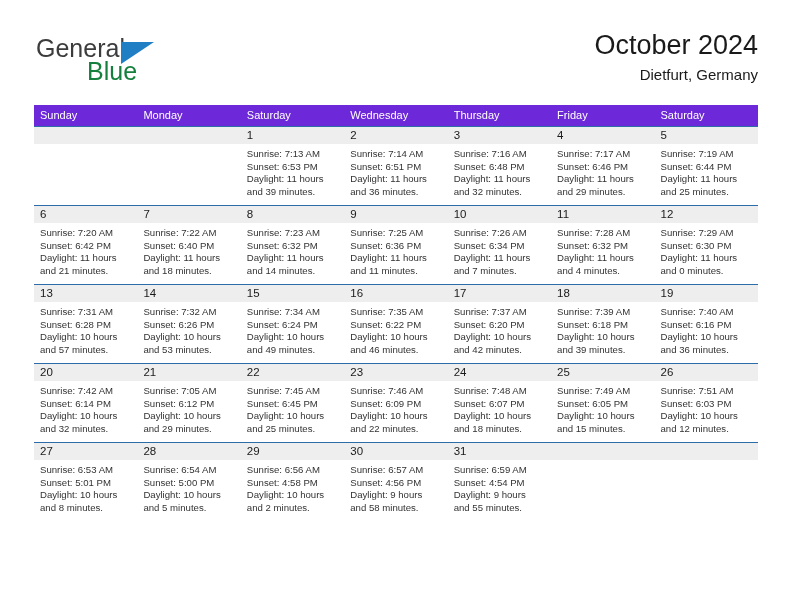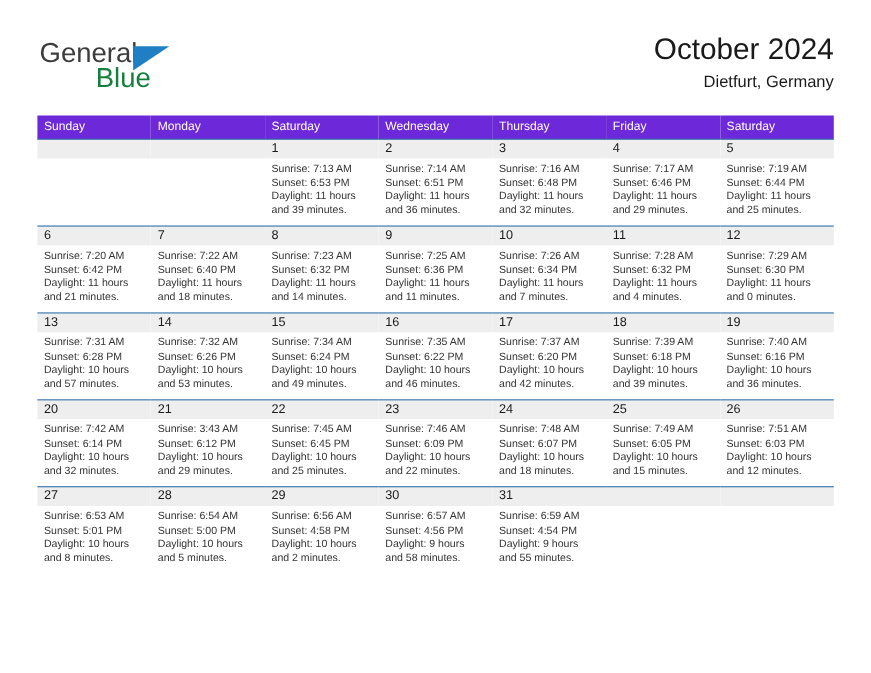--- a/index.html
+++ b/index.html
@@ -365,21 +365,21 @@
             <div class="cell-body">
               <div>Sunrise: 7:42 AM</div>
               <div>Sunset: 6:14 PM</div>
               <div>Daylight: 10 hours</div>
               <div>and 32 minutes.</div>
             </div>
           </td>
           <td>
             <div class="daynum-band">21</div>
             <div class="cell-body">
-              <div>Sunrise: 3:43 AM</div>
+              <div>Sunrise: 7:05 AM</div>
               <div>Sunset: 6:12 PM</div>
               <div>Daylight: 10 hours</div>
               <div>and 29 minutes.</div>
             </div>
           </td>
           <td>
             <div class="daynum-band">22</div>
             <div class="cell-body">
               <div>Sunrise: 7:45 AM</div>
               <div>Sunset: 6:45 PM</div>

